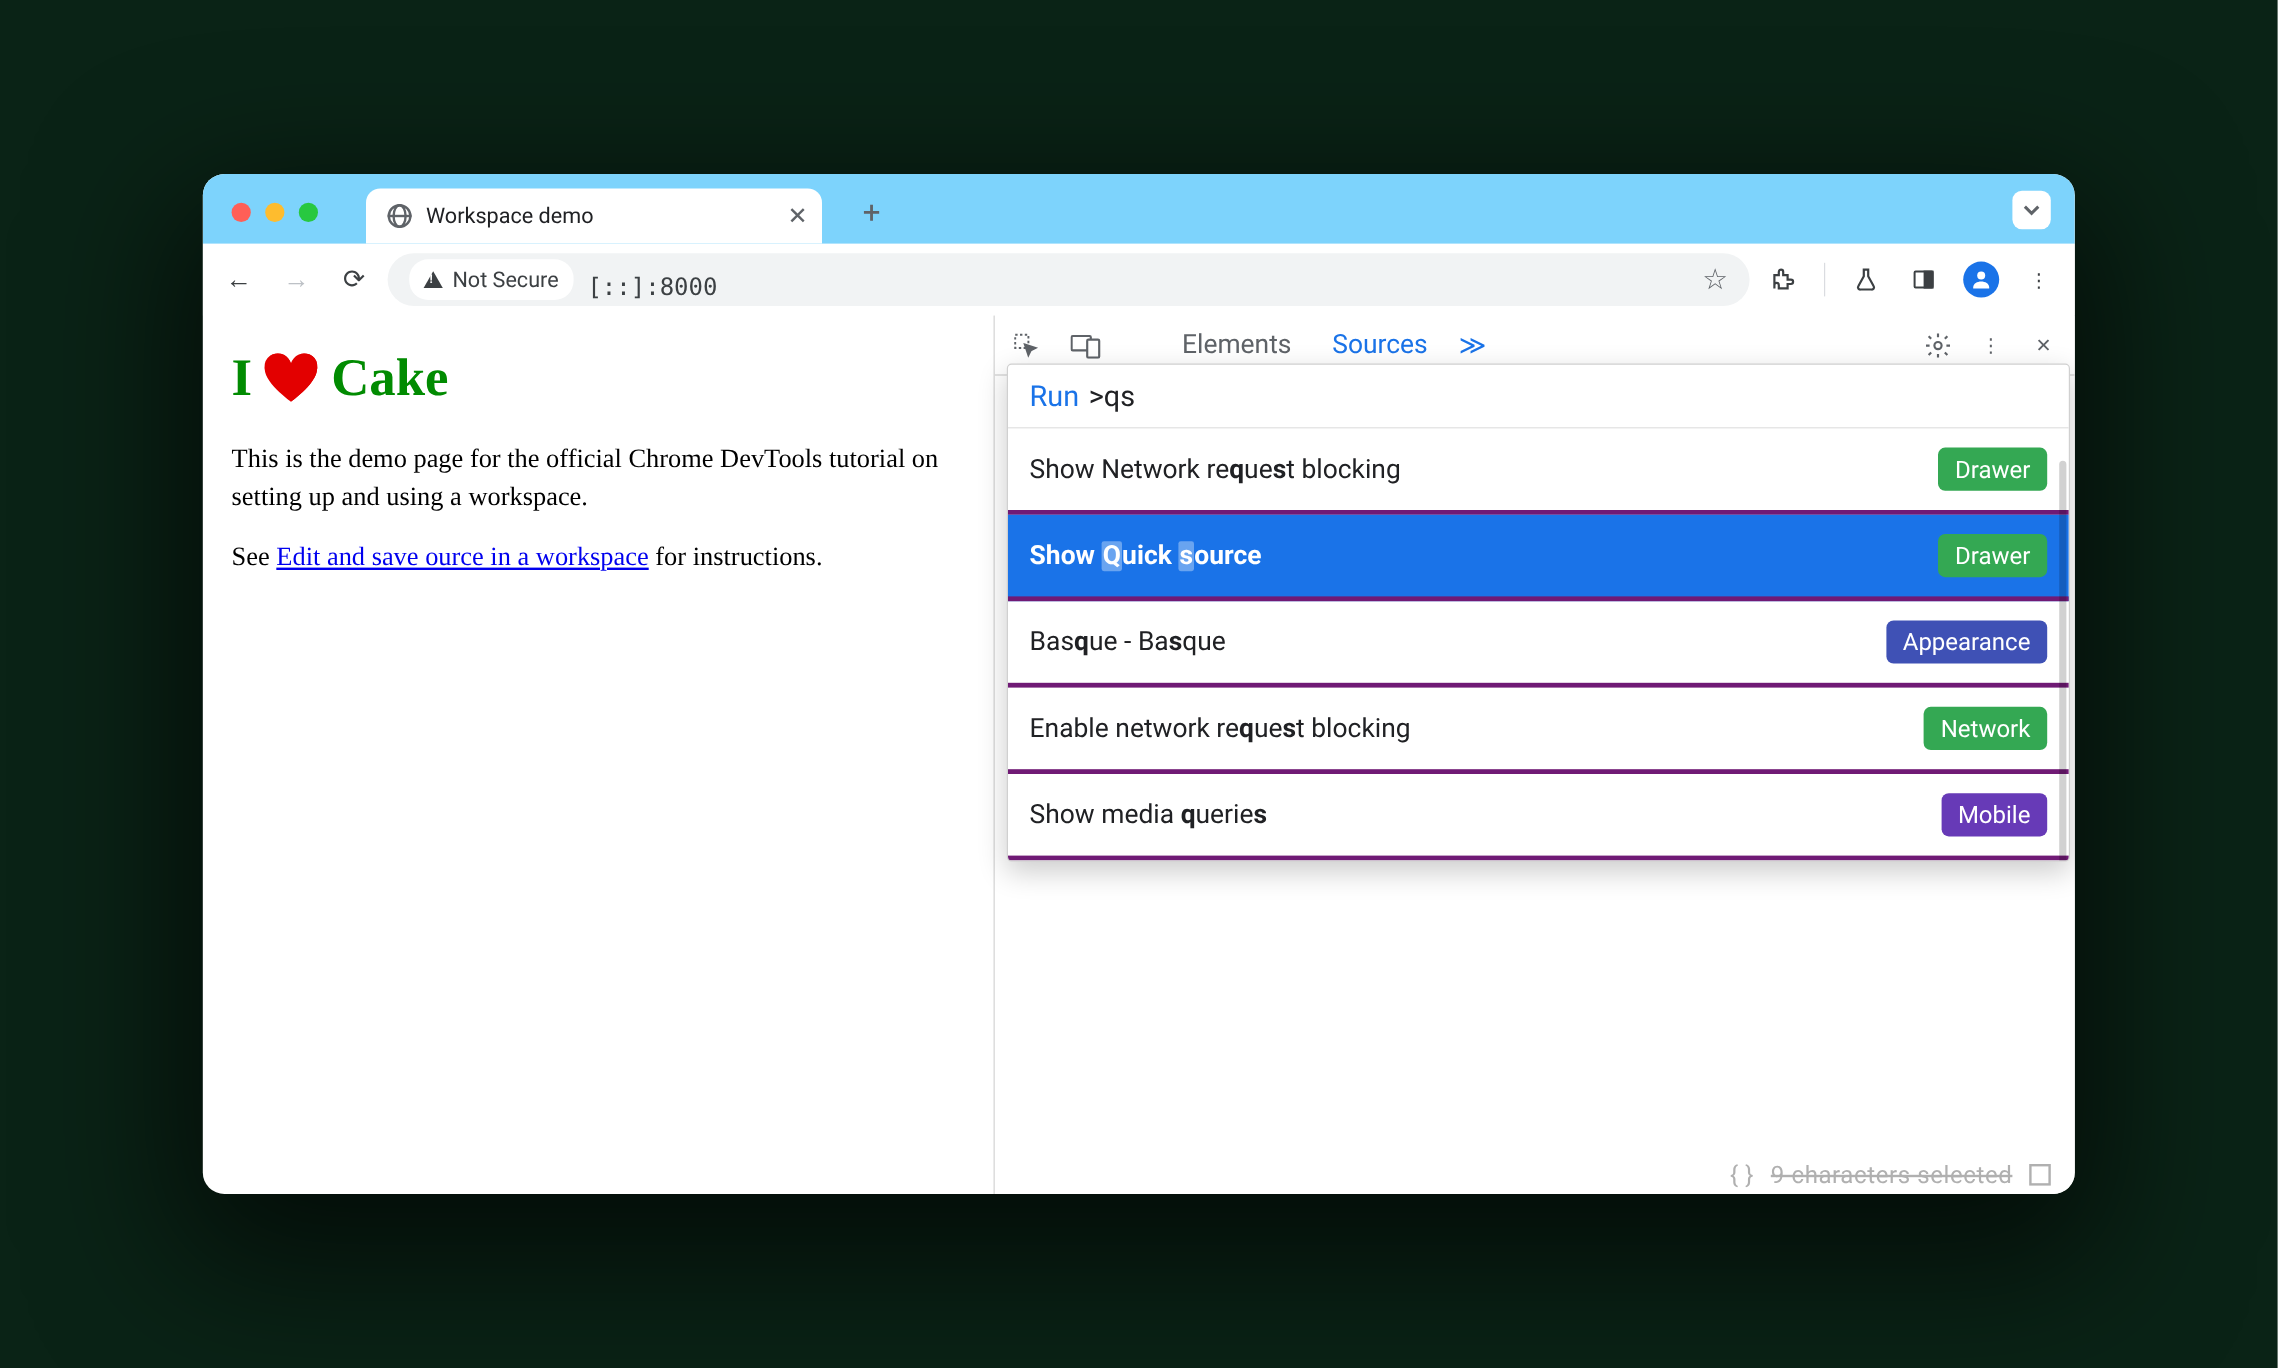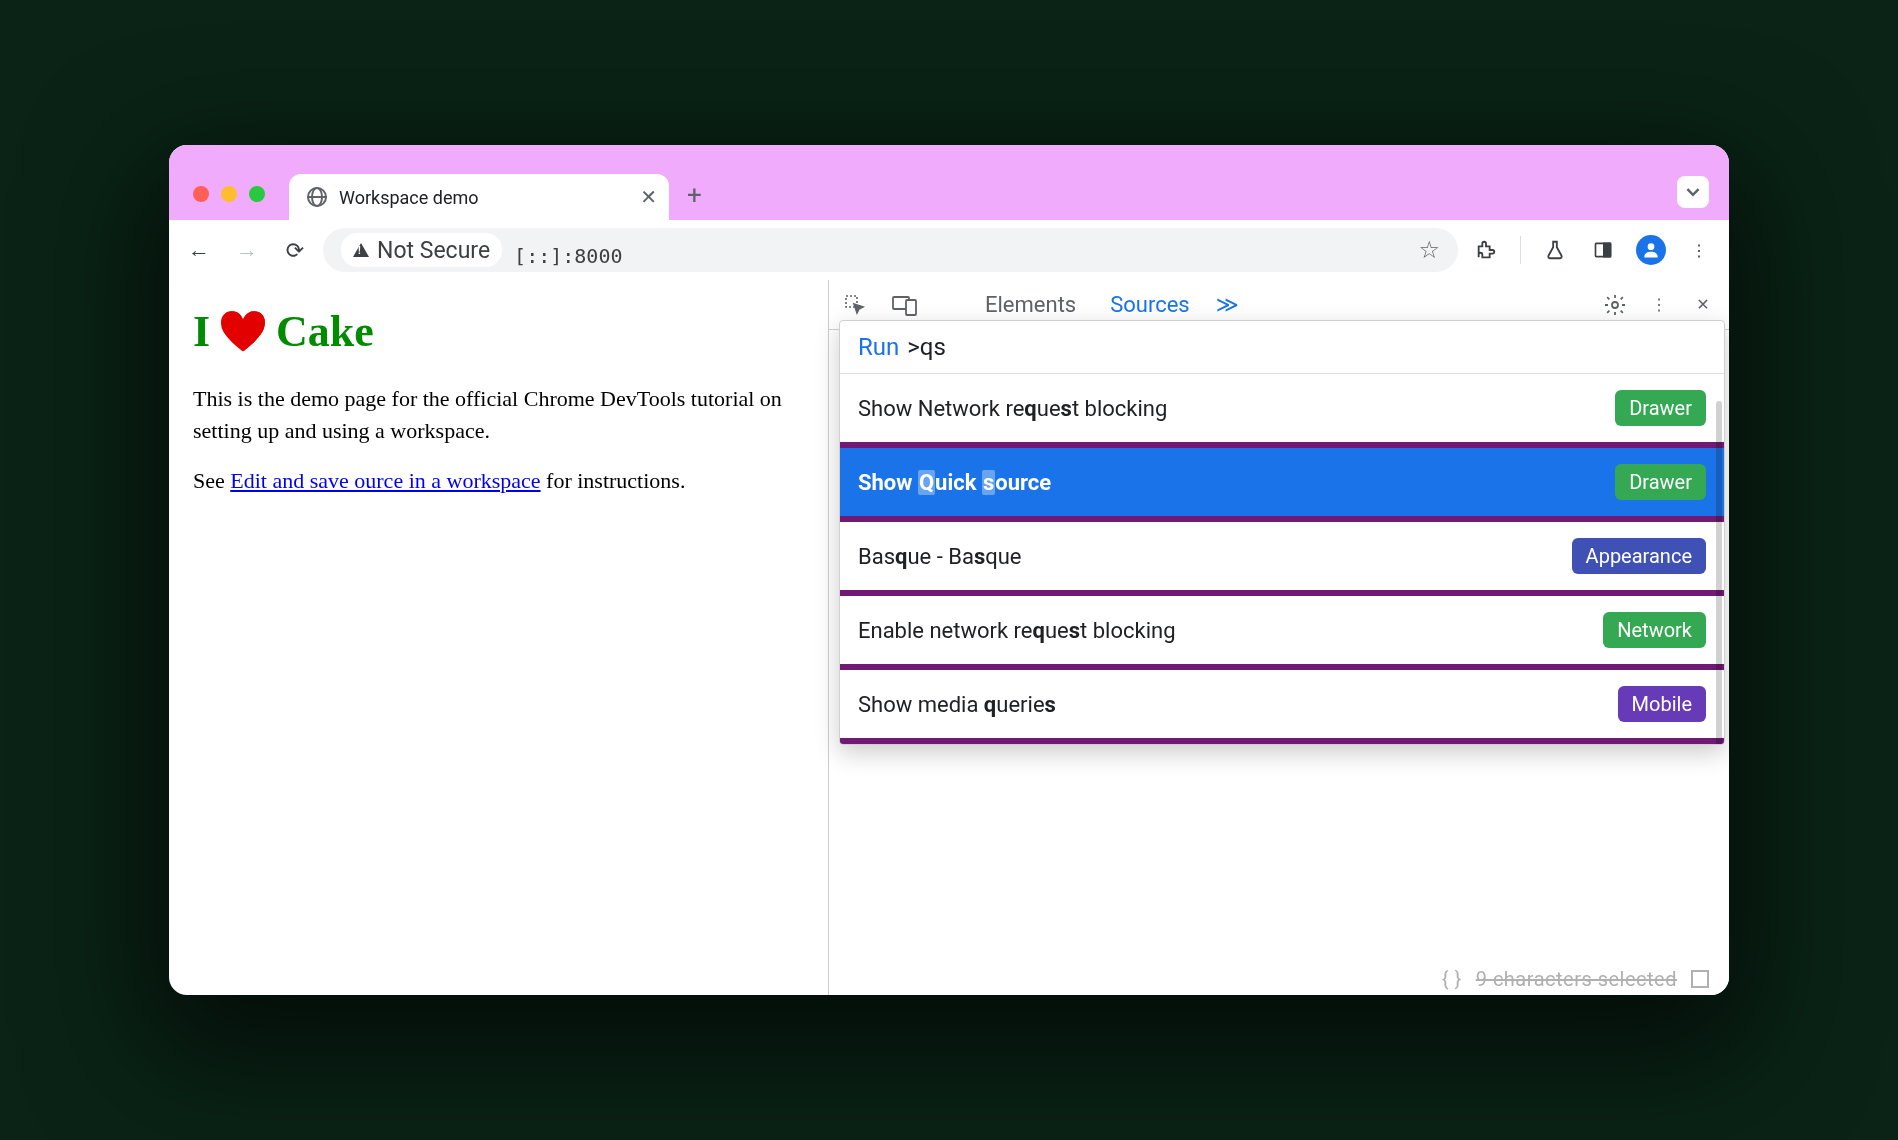--- a/index.html
+++ b/index.html
@@ -11,22 +11,22 @@
 }
 .window {
   width:1560px; height:850px;
   background:#fff;
   border-radius:18px;
   box-shadow:0 40px 120px 20px rgba(0,0,0,0.65);
   overflow:hidden;
   display:flex; flex-direction:column;
 }
 .tabstrip {
-  height:75px; background:#f0abfc;
-  display:flex; align-items:flex-end; padding:0 14px; position:relative;
+  height:58px; background:#7dd3fc;
+  display:flex; align-items:flex-end; padding:0 14px; position:relative;gap:16px;
 }
 .traffic { display:flex; gap:12px; align-items:center; margin-bottom:18px; margin-left:10px; margin-right:24px; }
 .tl { width:16px; height:16px; border-radius:50%; }
 .tl.red { background:#ff5f57; } .tl.yel { background:#febc2e; } .tl.grn { background:#28c840; }
 .tab {
   display:flex; align-items:center; gap:12px;
   background:#fff; border-radius:12px 12px 0 0;
   height:46px; padding:0 12px 0 18px; min-width:380px;
 }
 .tab .glob { width:20px; height:20px; border:2px solid #5f6368; border-radius:50%; position:relative; }
@@ -41,21 +41,21 @@
 }
 .navbtn { width:40px; height:40px; display:flex; align-items:center; justify-content:center; color:#3c4043; cursor:pointer; font-size:22px; border-radius:50%; }
 .navbtn.dis { color:#bdc1c6; }
 .omnibox {
   flex:1; height:44px; background:#f1f3f4; border-radius:22px;
   display:flex; align-items:center; padding:0 18px; gap:12px;
 }
 .notsecure { display:flex; align-items:center; gap:8px; background:#fff; border-radius:16px; padding:4px 12px; height:34px; }
 .warn-tri { width:0; height:0; border-left:8px solid transparent; border-right:8px solid transparent; border-bottom:14px solid #3c4043; position:relative; }
 .warn-tri::after { content:"!"; position:absolute; left:-3px; top:2px; font-size:10px; color:#fff; font-weight:bold; }
-.ns-text { font-size:23px; color:#3c4043; }
+.ns-text { font-size:18px; color:#3c4043; }
 .url { font-family:monospace; font-size:20px; color:#3c4043;margin-top:12px; }
 .star { margin-left:auto; font-size:24px; color:#5f6368; cursor:pointer; }
 .tbicon { width:40px; height:40px; display:flex; align-items:center; justify-content:center; cursor:pointer; color:#3c4043; }
 .divider { width:1px; height:28px; background:#dadce0; margin:0 6px; }
 .avatar { width:30px; height:30px; border-radius:50%; background:#1a73e8; display:flex; align-items:center; justify-content:center; }
 .avatar svg { width:20px; height:20px; fill:#fff; }
 .content { flex:1; display:flex; min-height:0; }
 .page {
   width:660px; border-right:1px solid #cdcdcd; padding:26px 24px;
   font-family:Georgia, "Times New Roman", serif;
@@ -72,21 +72,21 @@
 .dt-more { font-size:22px; color:#1a73e8; cursor:pointer; }
 .dt-right { margin-left:auto; display:flex; align-items:center; gap:12px; }
 .cmd-menu {
   position:absolute; left:10px; right:4px; top:40px; background:#fff;
   border:1px solid #d0d0d0; border-radius:4px; box-shadow:0 8px 24px rgba(0,0,0,0.2);
   z-index:10; overflow:hidden;
 }
 .cmd-head { display:flex; align-items:center; padding:12px 18px; font-size:24px; border-bottom:1px solid #e0e0e0; }
 .cmd-head .run { color:#1a73e8; margin-right:8px; }
 .cmd-head .query { color:#202124; }
-.cmd-item { display:flex; align-items:center; justify-content:space-between; padding:16px 18px; font-size:22px; border-bottom:6px solid #701a75; cursor:pointer; }
+.cmd-item { display:flex; align-items:center; justify-content:space-between; padding:16px 18px; font-size:22px; border-bottom:4px solid #701a75; cursor:pointer; }
 .cmd-item.sel { background:#1a73e8; color:#fff; }
 .cmd-item .lbl { color:#202124; }
 .cmd-item.sel .lbl { color:#fff;font-weight:bold; }
 .cmd-item .badge { padding:6px 14px; border-radius:6px; font-size:20px; color:#fff; }
 .b-drawer { background:#34a853;text-align:center; }
 .b-appearance { background:#3f51b5; }
 .b-mobile { background:#673ab7; }
 .b-network { background:#34a853; }
 .b-persist { background:#34a853; }
 .hl { background:rgba(255,255,255,0.35); padding:0 1px; border-radius:2px; }

